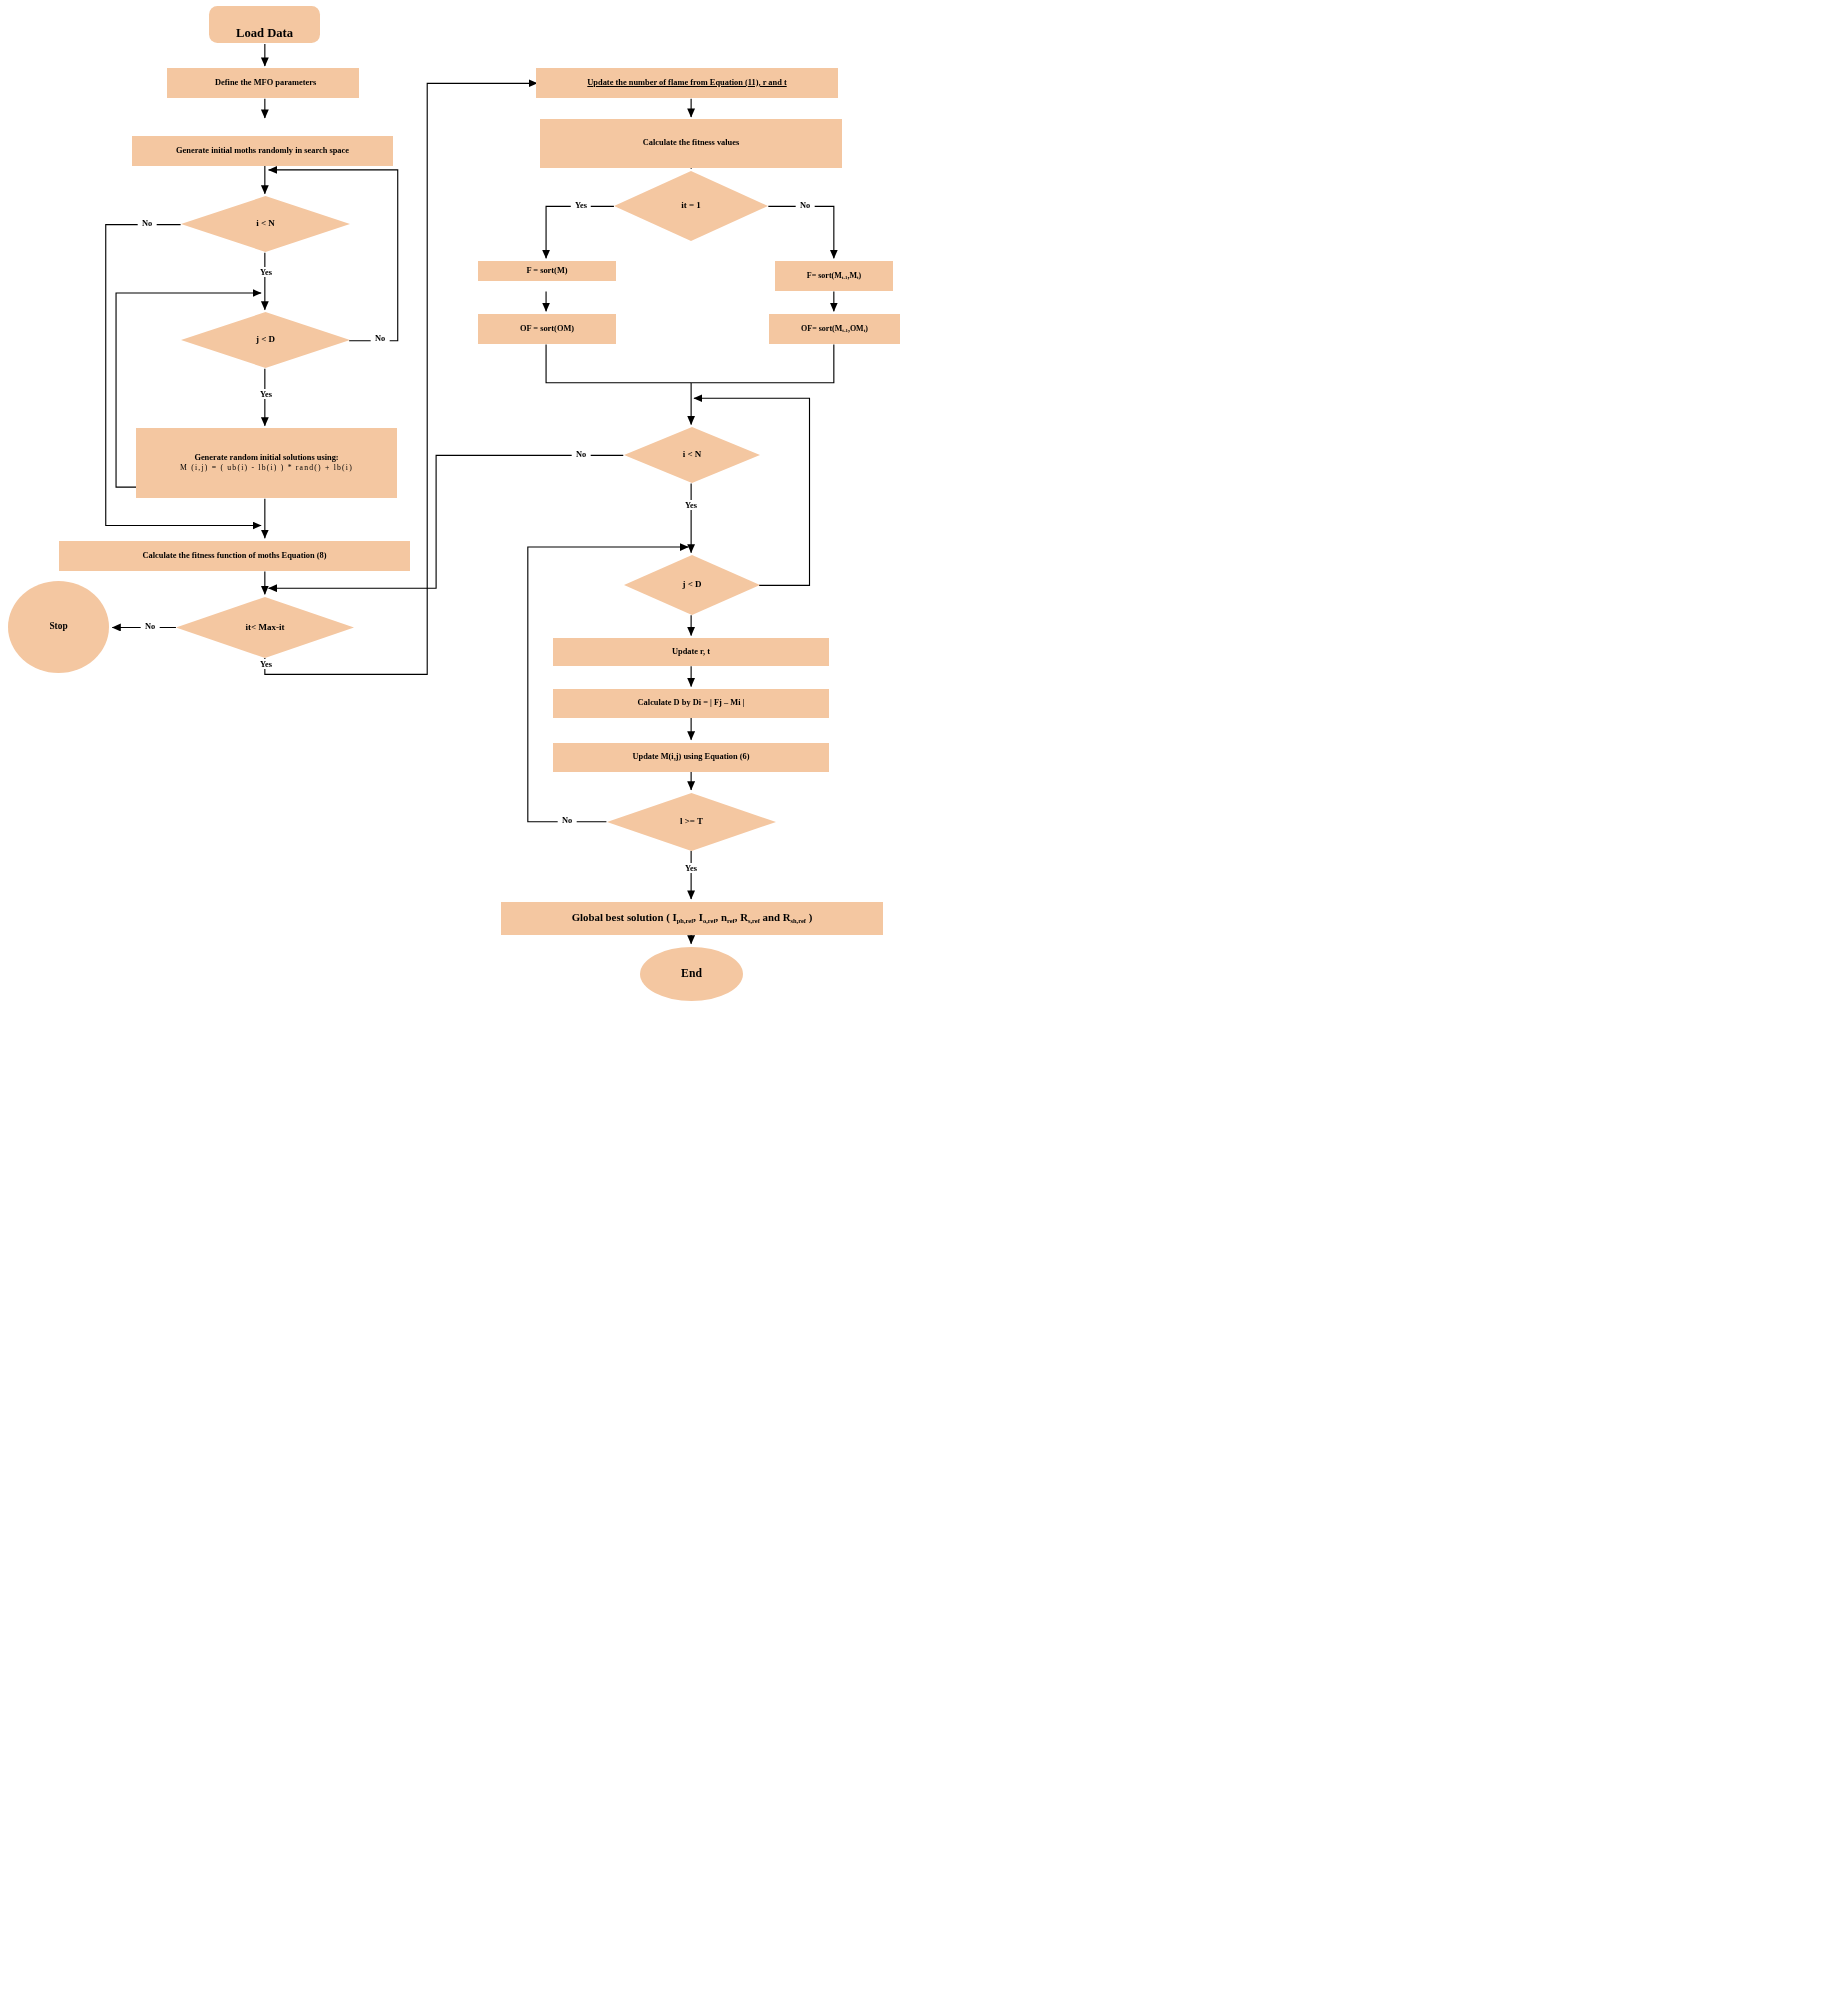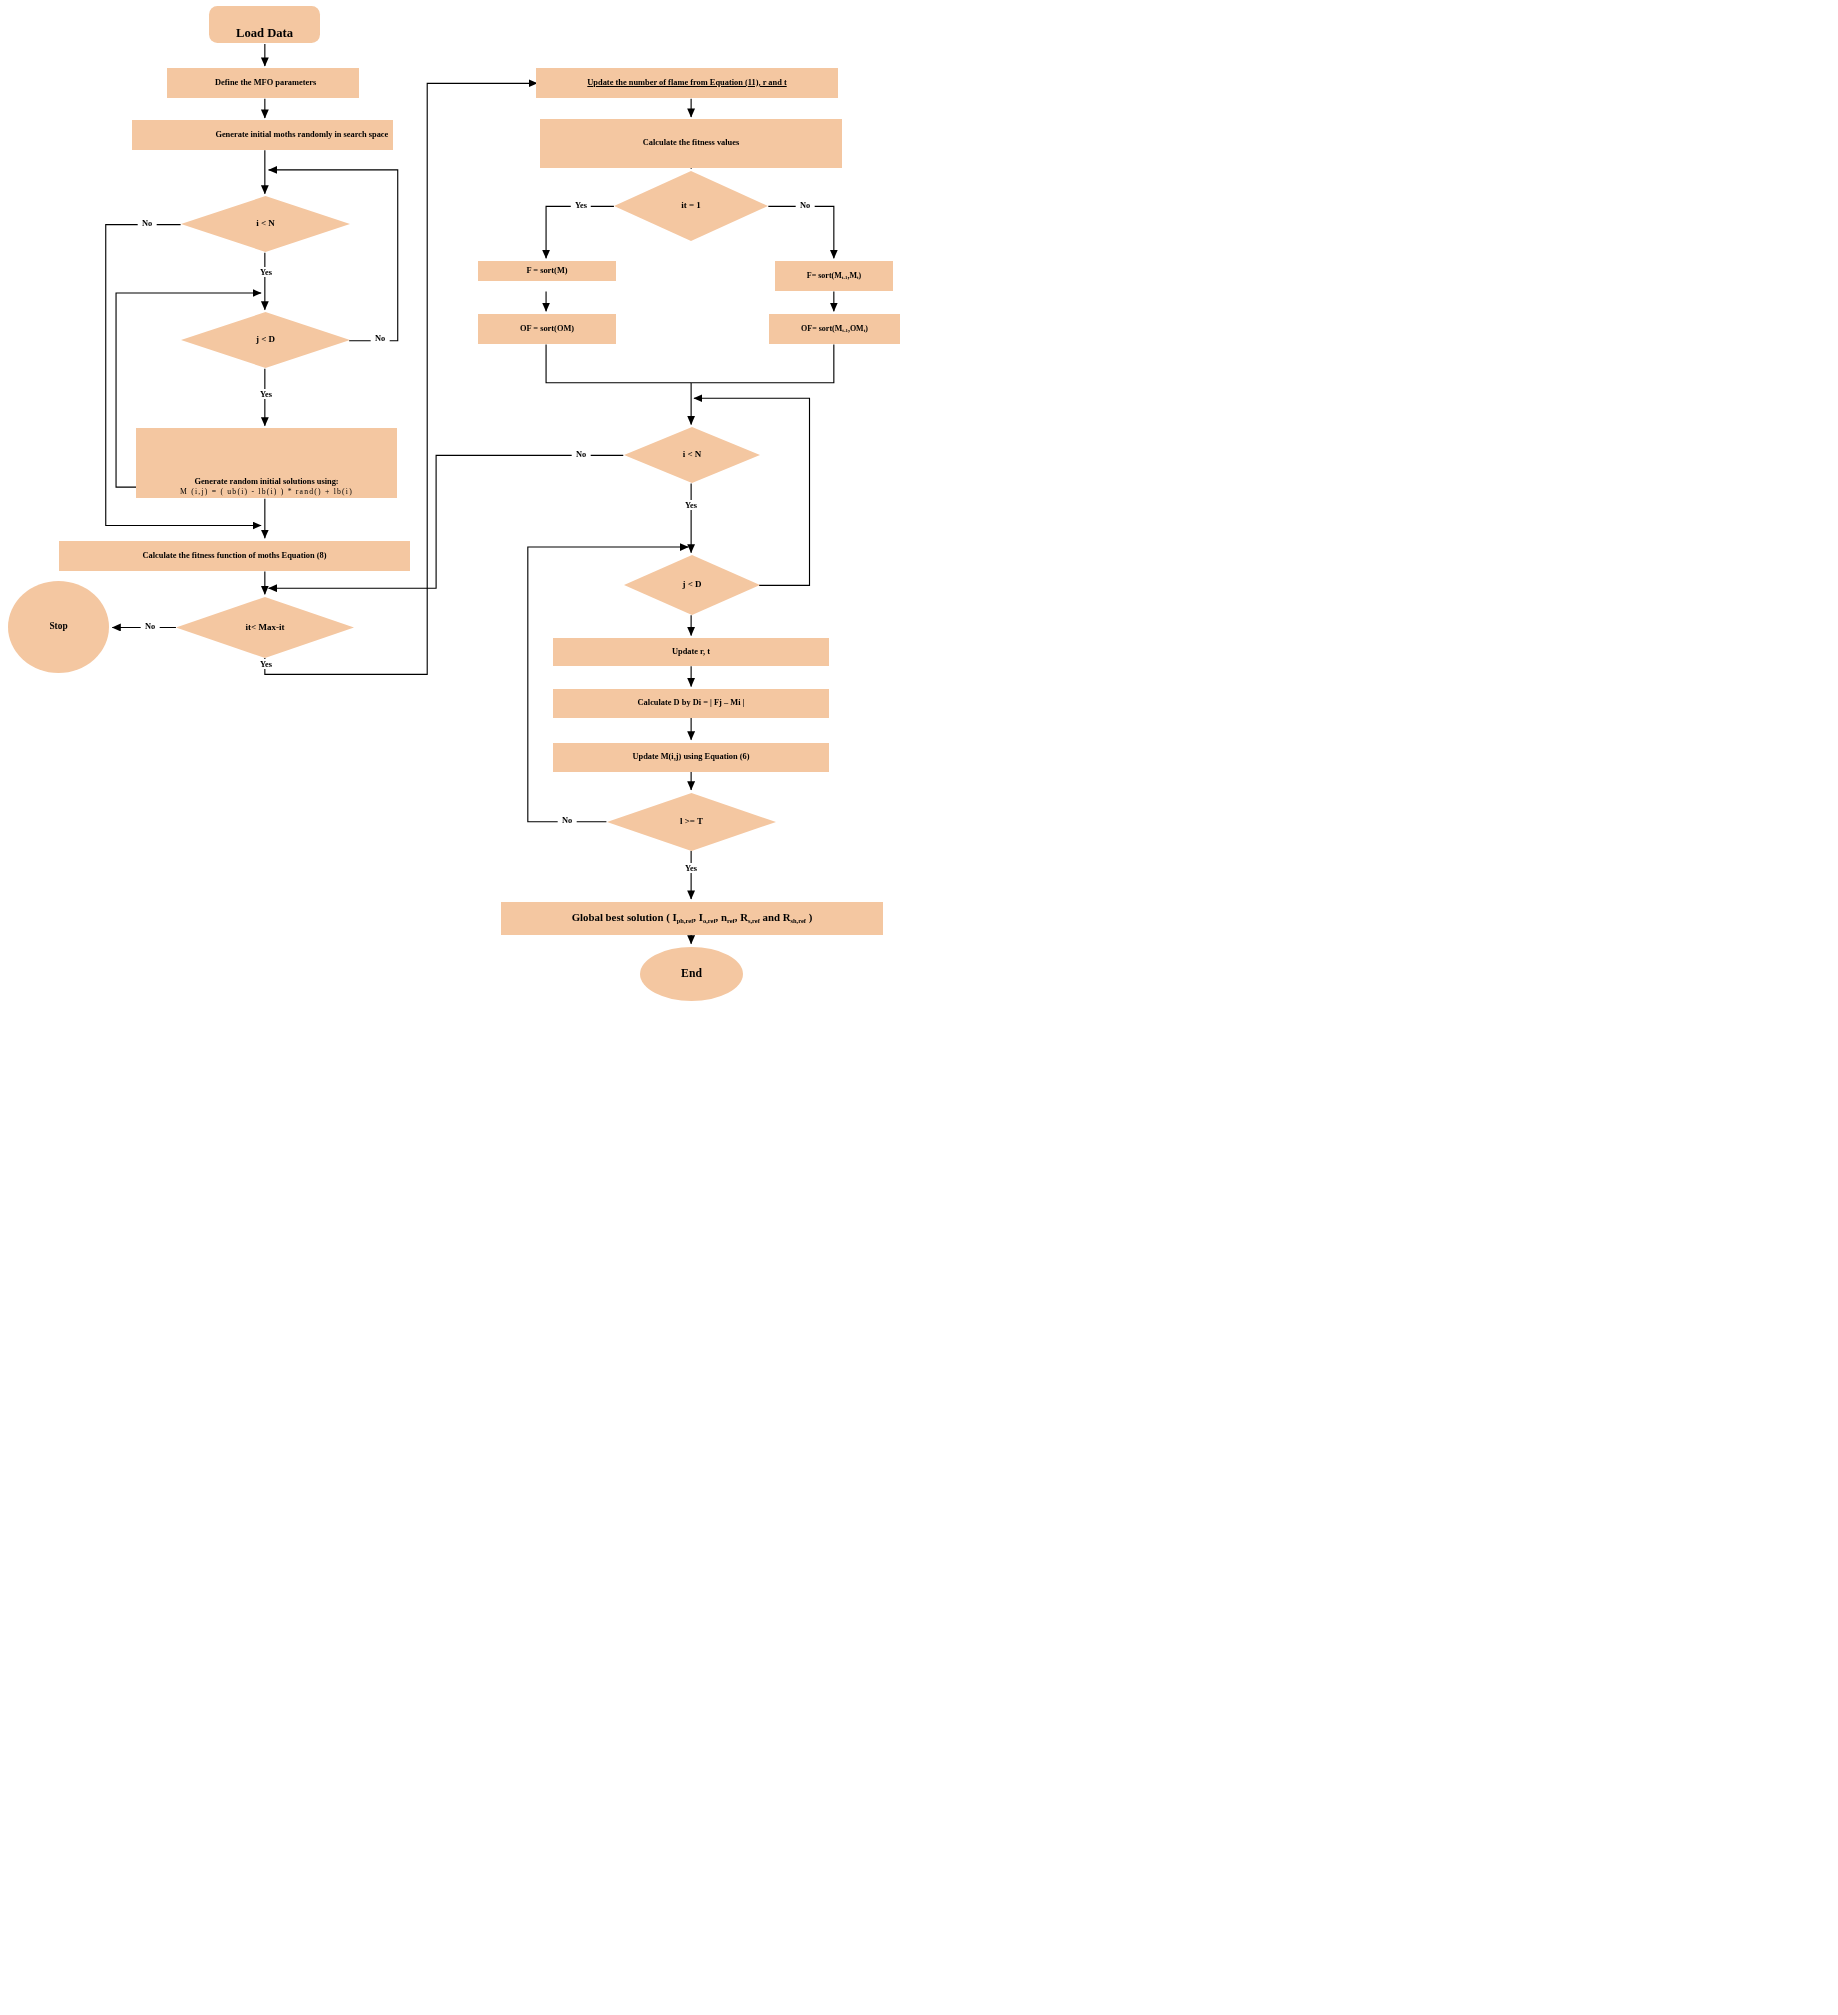--- a/index.html
+++ b/index.html
@@ -15,21 +15,21 @@
   .shape{
     position:absolute;z-index:2;
     display:flex;flex-direction:column;align-items:center;justify-content:center;
     text-align:center;font-weight:bold;color:#000;line-height:1.25;
     box-sizing:border-box;padding:0.9px 4.7px;
   }
   .shape.rect,.shape.rounded,.shape.diamond,.shape.ellipse{background:var(--shape-fill,#f4c7a1);}
   .shape.rounded{border-radius:8.4px;justify-content:flex-end;}
   .shape.ellipse{border-radius:50%;}
   .shape.diamond{clip-path:polygon(50% 0%,100% 50%,50% 100%,0% 50%);padding:0.9px 12px;}
-  .shape.multi{justify-content:flex-end;}
+  .shape.multi{justify-content:center;}
   .line{display:block;width:100%;}
   .line.formula{font-weight:normal;letter-spacing:1.2px;font-size:0.92em;white-space:nowrap;}
   .sub{font-size:0.60em;vertical-align:-0.30em;letter-spacing:0;}
   .edge-label{
     position:absolute;z-index:3;transform:translate(-50%,-50%);
     background:#ffffff;padding:0.5px 4.2px;font-weight:bold;font-size:8.4px;color:#000;
     font-family:"Liberation Serif","DejaVu Serif",serif;
   }
 </style>
 </head>
@@ -73,21 +73,21 @@
     <polyline class="conn" marker-end="url(#arrow)" points="1296,1755 1128,1755 1128,1168 1471,1168"></polyline>
     <polyline class="conn" marker-end="url(#arrow)" points="1477,1817 1477,1920"></polyline>
     <polyline class="conn" marker-end="url(#arrow)" points="1477,1996 1477,2016"></polyline>
   </svg>
 <div class="shape rounded" style="left: 209px; top: 6px; width: 111px; height: 37px; font-size: 12.6px;">
       <div class="line"><span>Load Data</span></div>
     </div>
     <div class="shape rect" style="left: 167px; top: 68px; width: 192px; height: 30px; font-size: 8.4px; padding-left: 10px;">
       <div class="line"><span>Define the MFO parameters</span></div>
     </div>
-    <div class="shape rect" style="left: 132px; top: 120px; width: 261px; height: 30px; font-size: 8.4px; text-align: right;">
+    <div class="shape rect" style="left: 132px; top: 136px; width: 261px; height: 30px; font-size: 8.4px;">
       <div class="line"><span>Generate initial moths randomly in search space</span></div>
     </div>
     <div class="shape diamond" style="left: 181px; top: 196px; width: 169px; height: 56px; font-size: 9px;">
       <div class="line"><span>i &lt; N</span></div>
     </div>
     <div class="shape diamond" style="left: 181px; top: 312px; width: 169px; height: 56px; font-size: 9px;">
       <div class="line"><span>j &lt; D</span></div>
     </div>
     <div class="shape rect multi" style="left: 136px; top: 428px; width: 261px; height: 70px; font-size: 8.4px;">
       <div class="line"><span>Generate random initial solutions using:</span></div>

